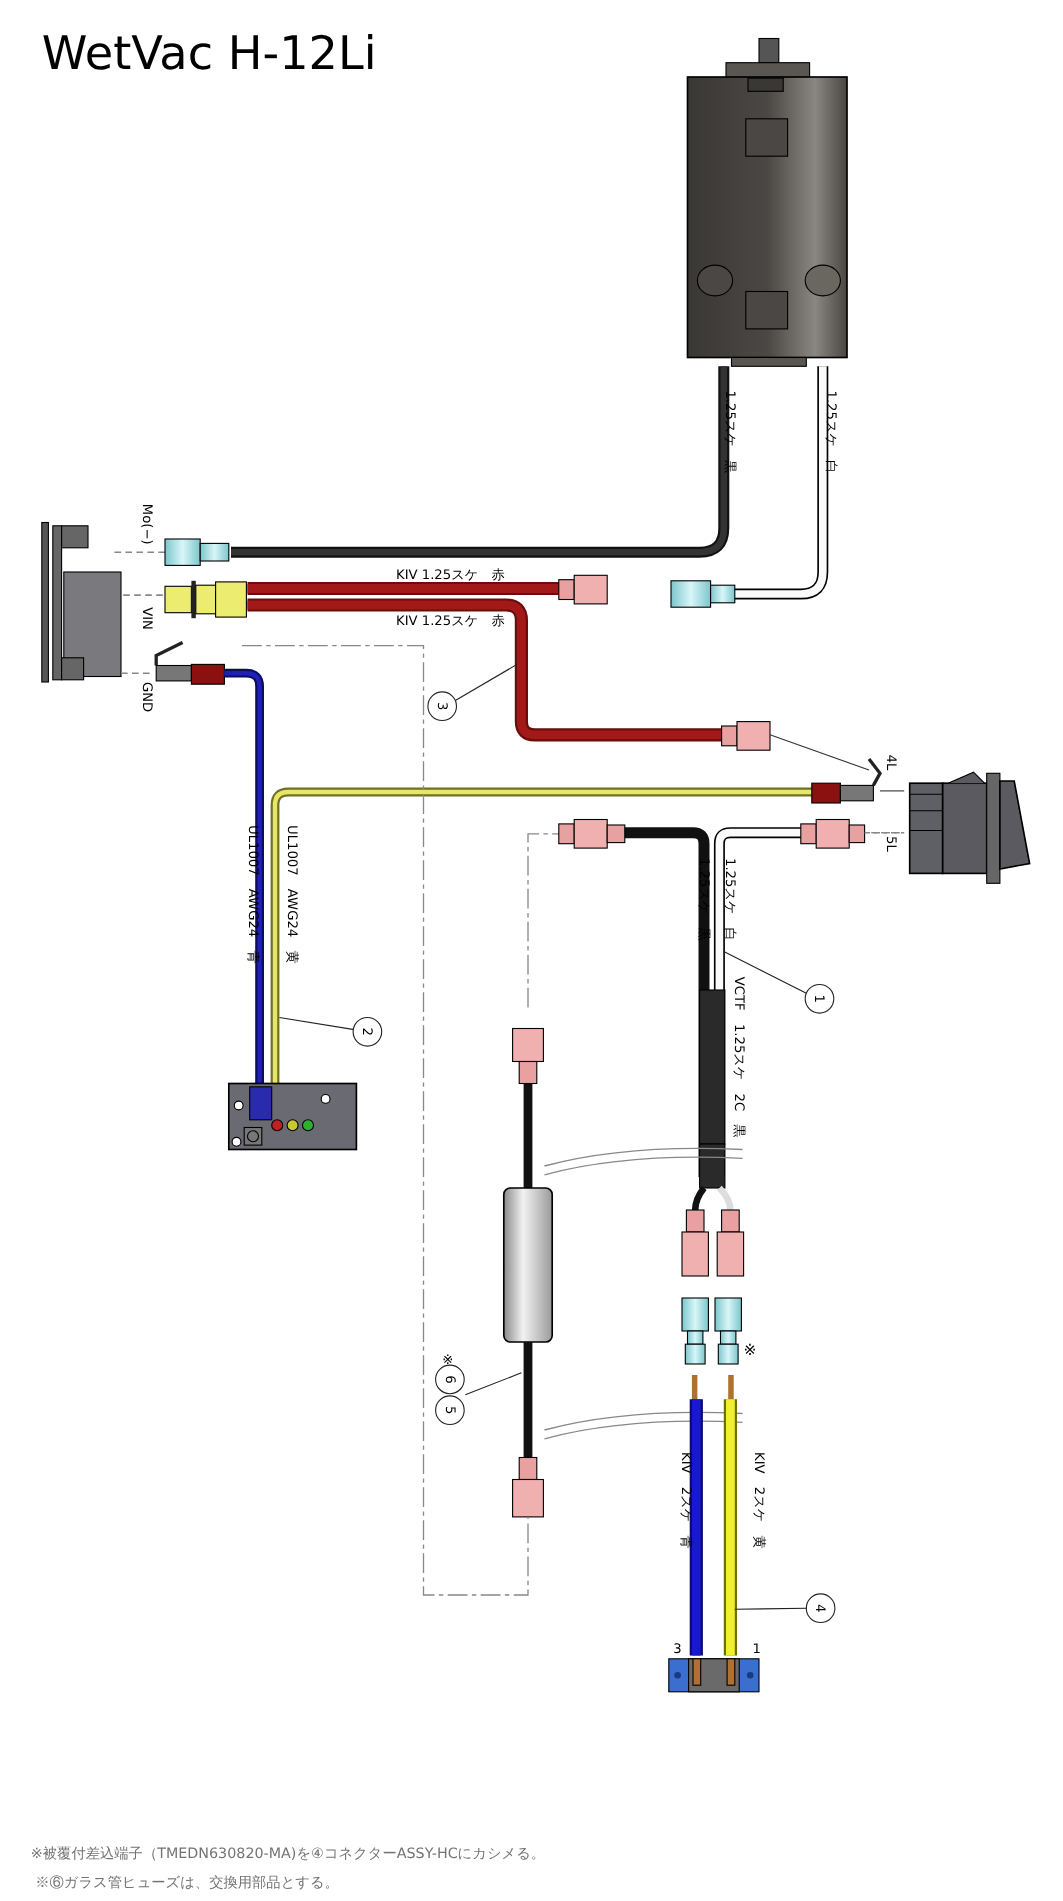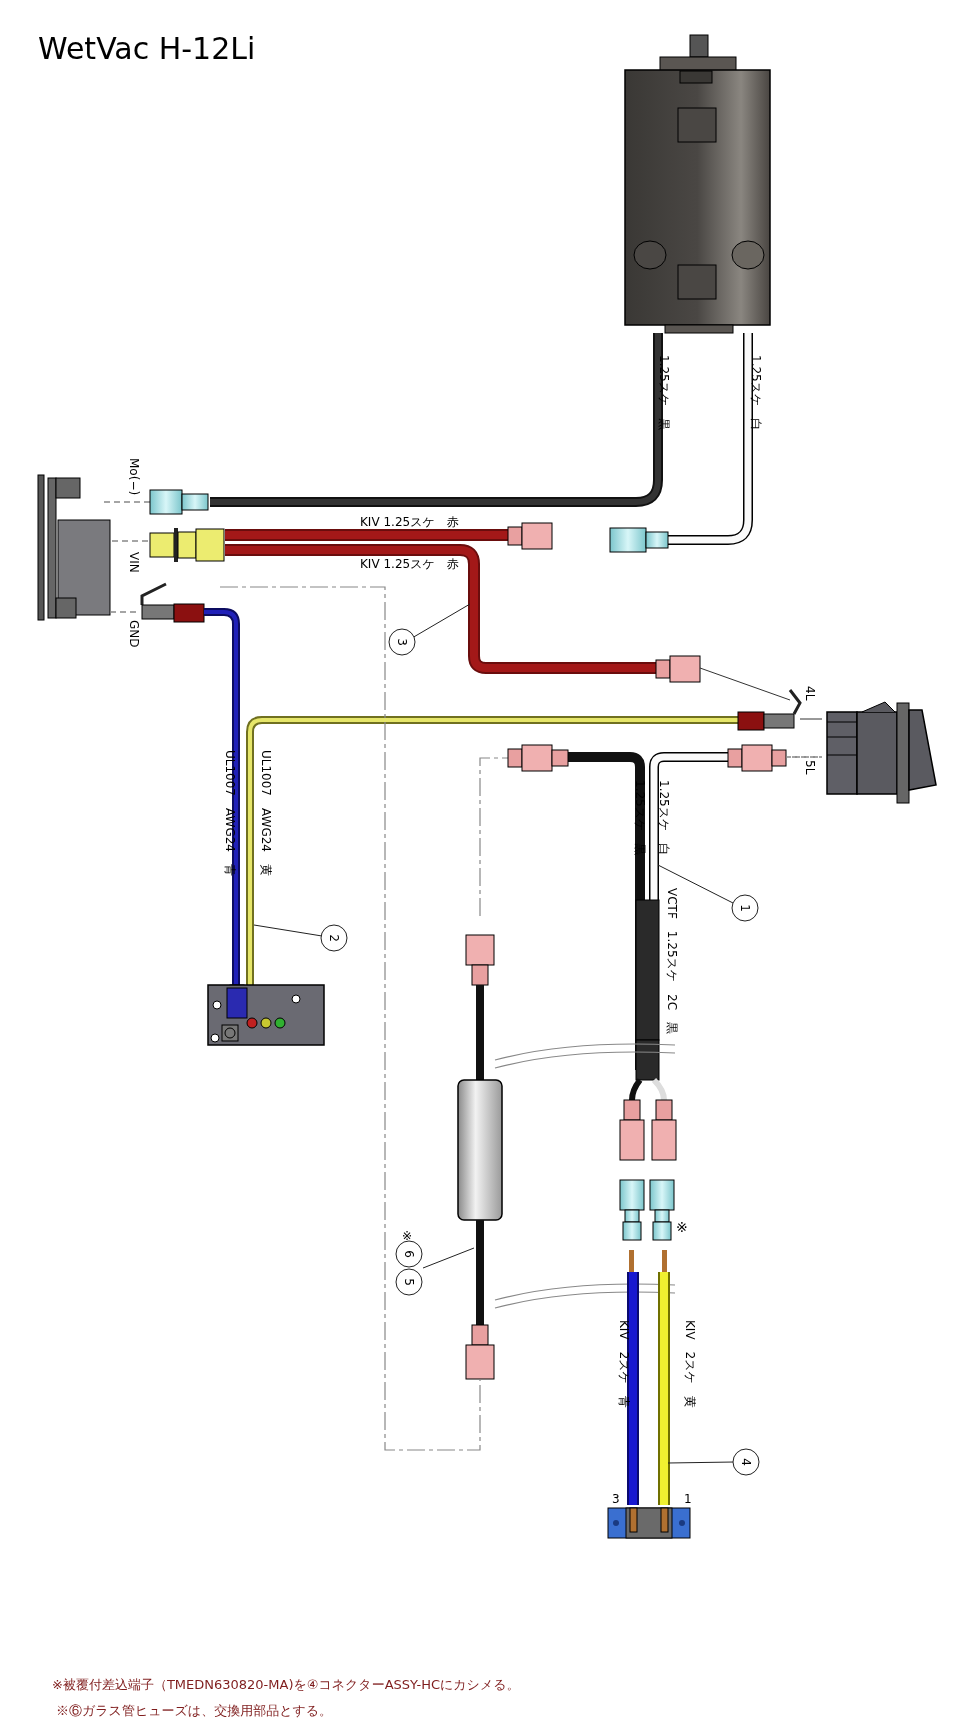--- a/index.html
+++ b/index.html
@@ -1,21 +1,21 @@
 <!DOCTYPE html>
 <html><head>
 <meta charset="utf-8">
 <style>
   html,body{margin:0;padding:0;background:#fff;}
   body{width:966px;height:1728px;position:relative;overflow:hidden;font-family:"DejaVu Sans","Liberation Sans",sans-serif;}
-  .title{position:absolute;left:38px;top:30px;font-size:30px;line-height:38px;color:#000;font-family:"DejaVu Sans",sans-serif;}
+  .title{position:absolute;left:38px;top:30px;font-size:42px;line-height:38px;color:#000;font-family:"DejaVu Sans",sans-serif;}
   svg#diagram{position:absolute;left:0;top:0;}
   .vlabel{font-family:"DejaVu Sans",sans-serif;font-size:12px;fill:#000;}
   .hlabel{font-family:"DejaVu Sans",sans-serif;font-size:12px;fill:#000;}
-  .note{position:absolute;left:28px;font-size:13px;color:#7f1d1d;font-family:"DejaVu Sans",sans-serif;margin-left:24px;}
+  .note{position:absolute;left:28px;font-size:13px;color:#737373;font-family:"DejaVu Sans",sans-serif;}
 </style>
 </head>
 <body>
 
 <div class="title">
   <div>WetVac H-12Li</div>
 </div>
 
 <svg id="diagram" width="966" height="1728" viewBox="0 0 966 1728">
   <defs>

